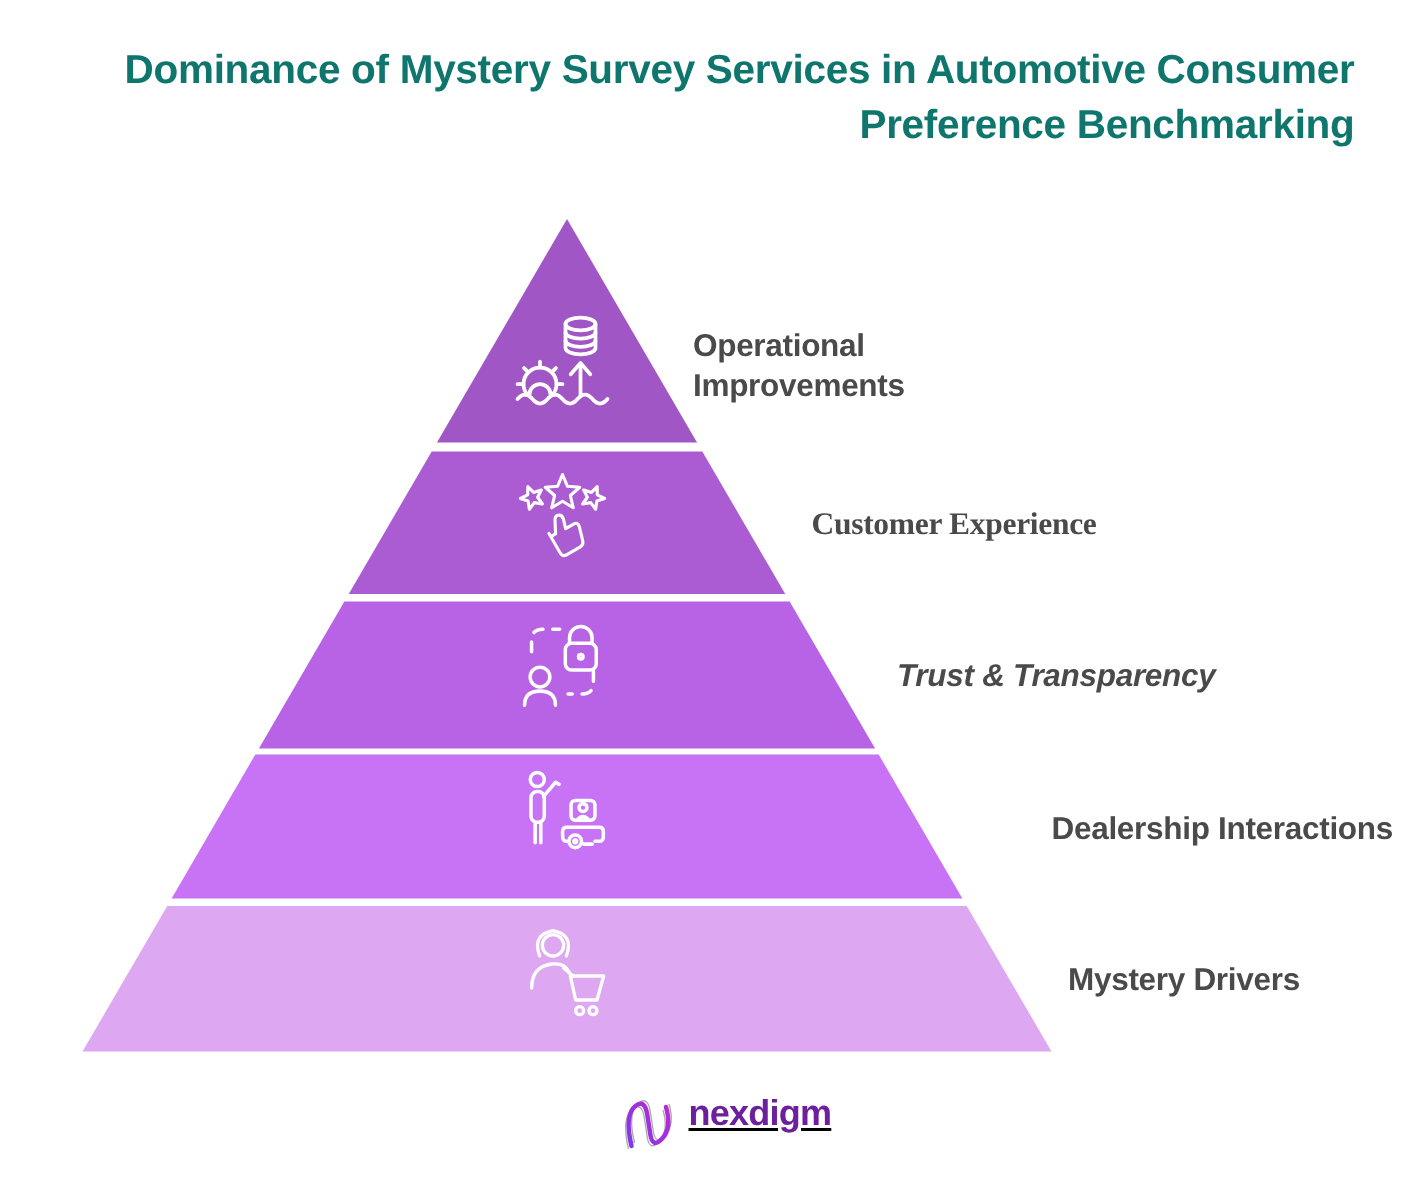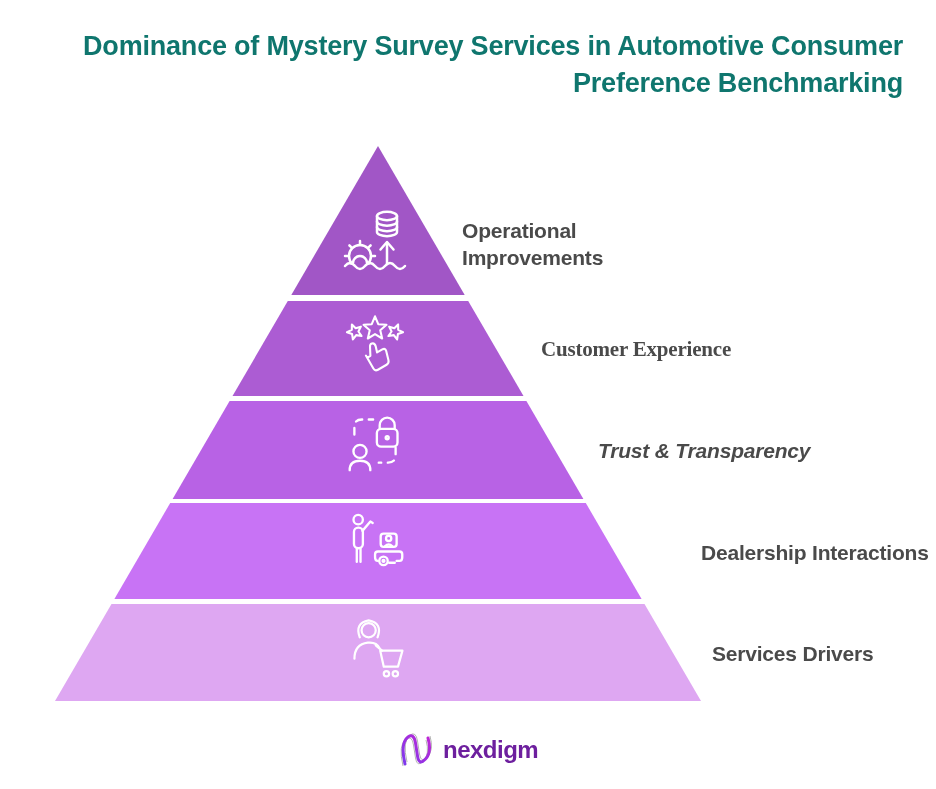--- a/index.html
+++ b/index.html
@@ -26,21 +26,21 @@
   .lvl-icon{position:absolute;}
   .icn-1{left:343px;top:204px;}
   .icn-2{left:345px;top:308px;}
   .icn-3{left:345px;top:408px;}
   .icn-4{left:346px;top:510px;}
   .icn-5{left:342px;top:612px;}
   .lvl-icon path,.lvl-icon circle,.lvl-icon ellipse,.lvl-icon rect,.lvl-icon line,.lvl-icon polyline,.lvl-icon polygon{
     fill:none;stroke:#ffffff;stroke-width:2.5;stroke-linecap:round;stroke-linejoin:round;
   }
   .logo{
-    position:absolute;left:396px;top:729px;display:flex;align-items:center;gap:7px;
+    position:absolute;left:412px;top:729px;display:flex;gap:7px;text-decoration:underline;
   }
   .logo-text{
     font-size:24px;font-weight:bold;color:#6D1F9E;letter-spacing:-0.5px;
   }
 </style>
 </head>
 <body>
 
 <div class="title">Dominance of Mystery Survey Services in Automotive Consumer Preference Benchmarking</div>
 
@@ -123,21 +123,21 @@
   <path d="M38 37 L45 43"></path>
   <path d="M43 43 L68 43 L63 61 L47 61 Z"></path>
   <circle cx="50" cy="69" r="3"></circle>
   <circle cx="60" cy="69" r="3"></circle>
 </svg>
 
 <div class="level-label wrap lbl-1">Operational Improvements</div>
 <div class="level-label lbl-2">Customer Experience</div>
 <div class="level-label lbl-3">Trust &amp; Transparency</div>
 <div class="level-label lbl-4">Dealership Interactions</div>
-<div class="level-label lbl-5">Services Drivers</div>
+<div class="level-label lbl-5">Mystery Drivers</div>
 
 <div class="logo">
   <svg width="40" height="42" viewBox="0 0 40 42">
     <defs>
       <linearGradient id="ng" x1="0" y1="1" x2="1" y2="0">
         <stop offset="0" stop-color="#7C3AED"></stop>
         <stop offset="1" stop-color="#C026D3"></stop>
       </linearGradient>
     </defs>
     <path d="M9 35 Q4 14 12 8 Q18 4 19.5 14 L21.5 27 Q23 37 29.5 30 Q36 23 32 9" fill="none" stroke="#AAAAAA" stroke-width="0.9" transform="translate(2,-2)"></path>

